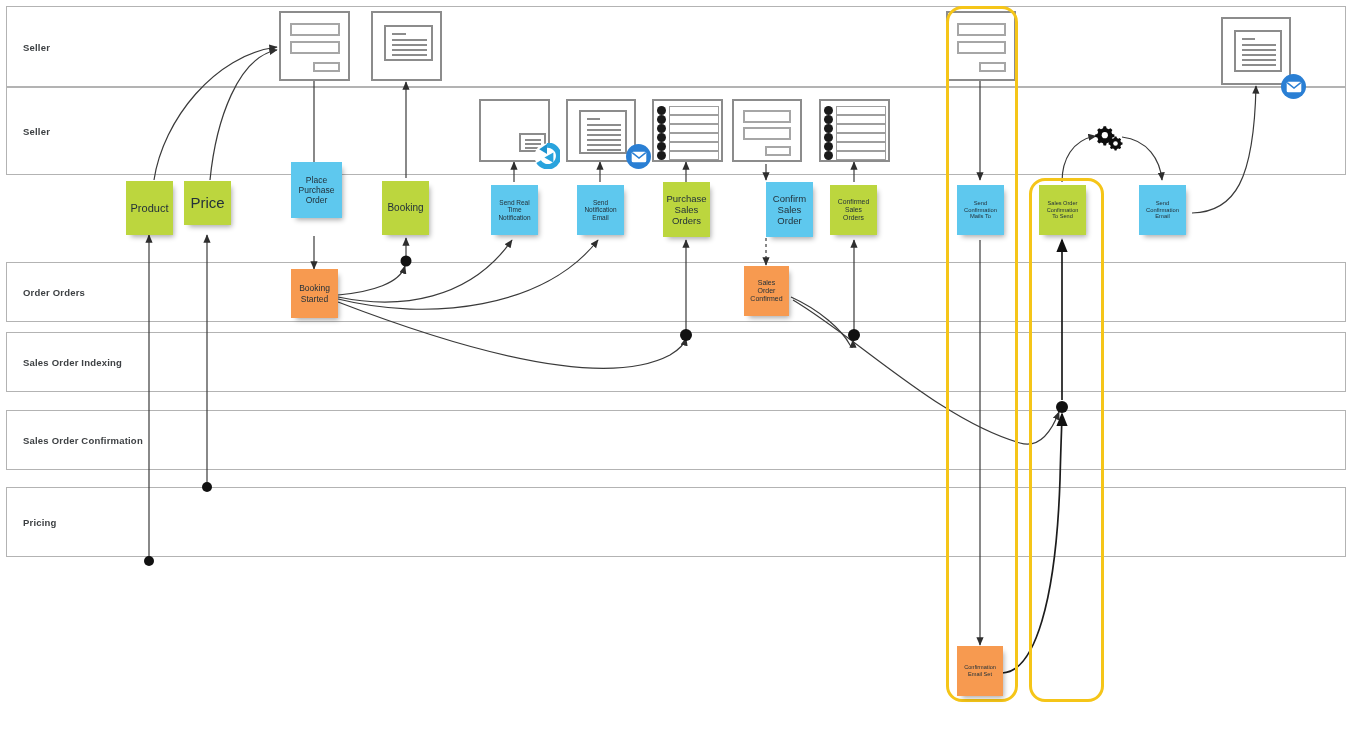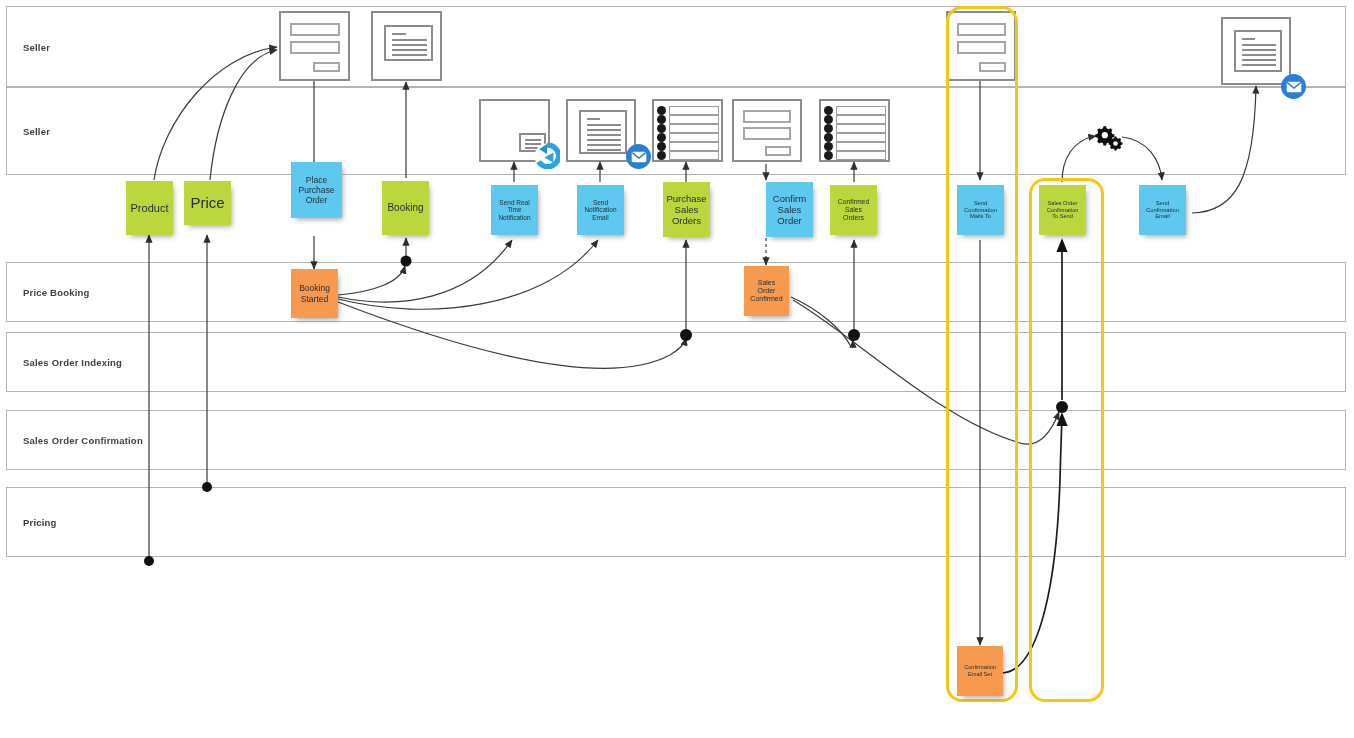--- a/index.html
+++ b/index.html
@@ -127,21 +127,21 @@
 
 <div id="board">
 
   <div class="lane" style="left:6px;top:6px;width:1340px;height:81px;">
     <div class="lane-label">Seller</div>
   </div>
   <div class="lane" style="left:6px;top:87px;width:1340px;height:88px;">
     <div class="lane-label">Seller</div>
   </div>
   <div class="lane" style="left:6px;top:262px;width:1340px;height:60px;">
-    <div class="lane-label">Price Booking</div>
+    <div class="lane-label">Order Orders</div>
   </div>
   <div class="lane" style="left:6px;top:332px;width:1340px;height:60px;">
     <div class="lane-label">Sales Order Indexing</div>
   </div>
   <div class="lane" style="left:6px;top:410px;width:1340px;height:60px;">
     <div class="lane-label">Sales Order Confirmation</div>
   </div>
   <div class="lane" style="left:6px;top:487px;width:1340px;height:70px;padding-left:44px;">
     <div class="lane-label">Pricing</div>
   </div>

